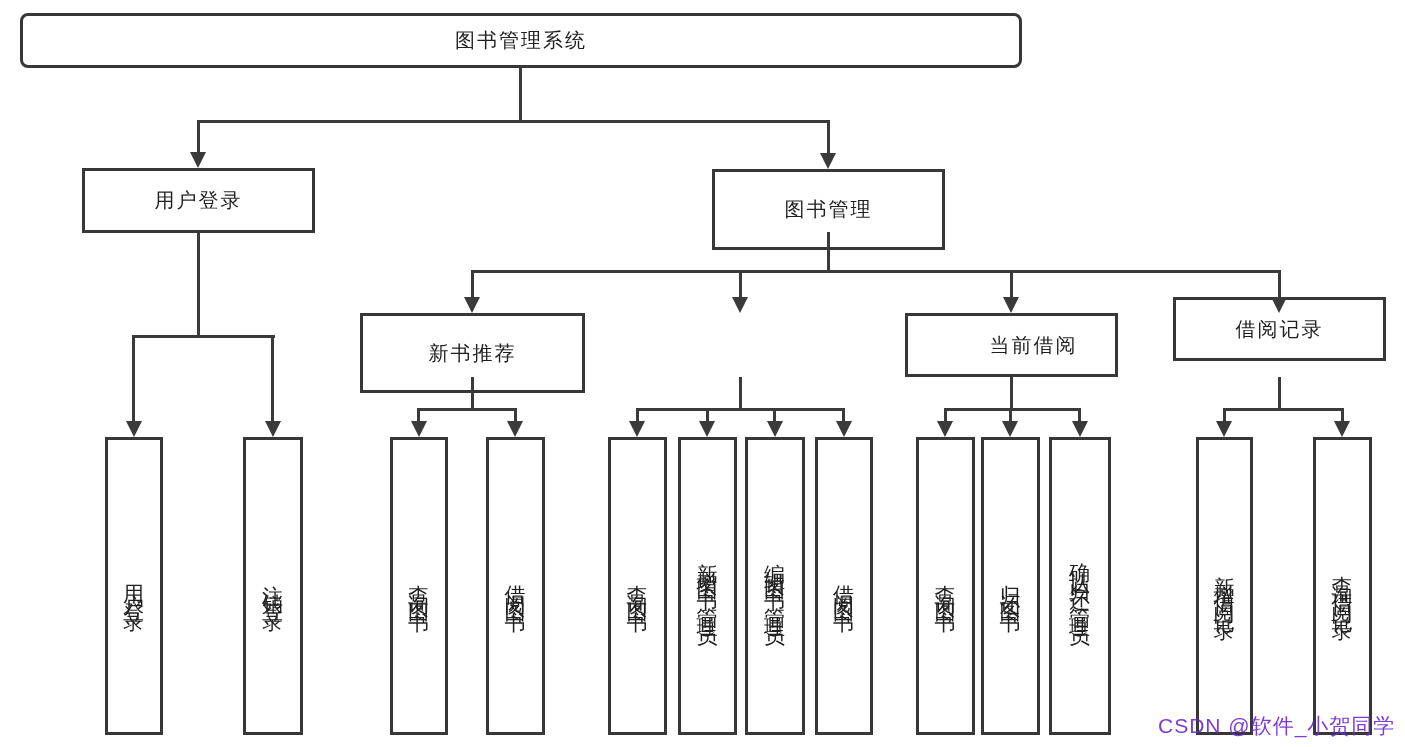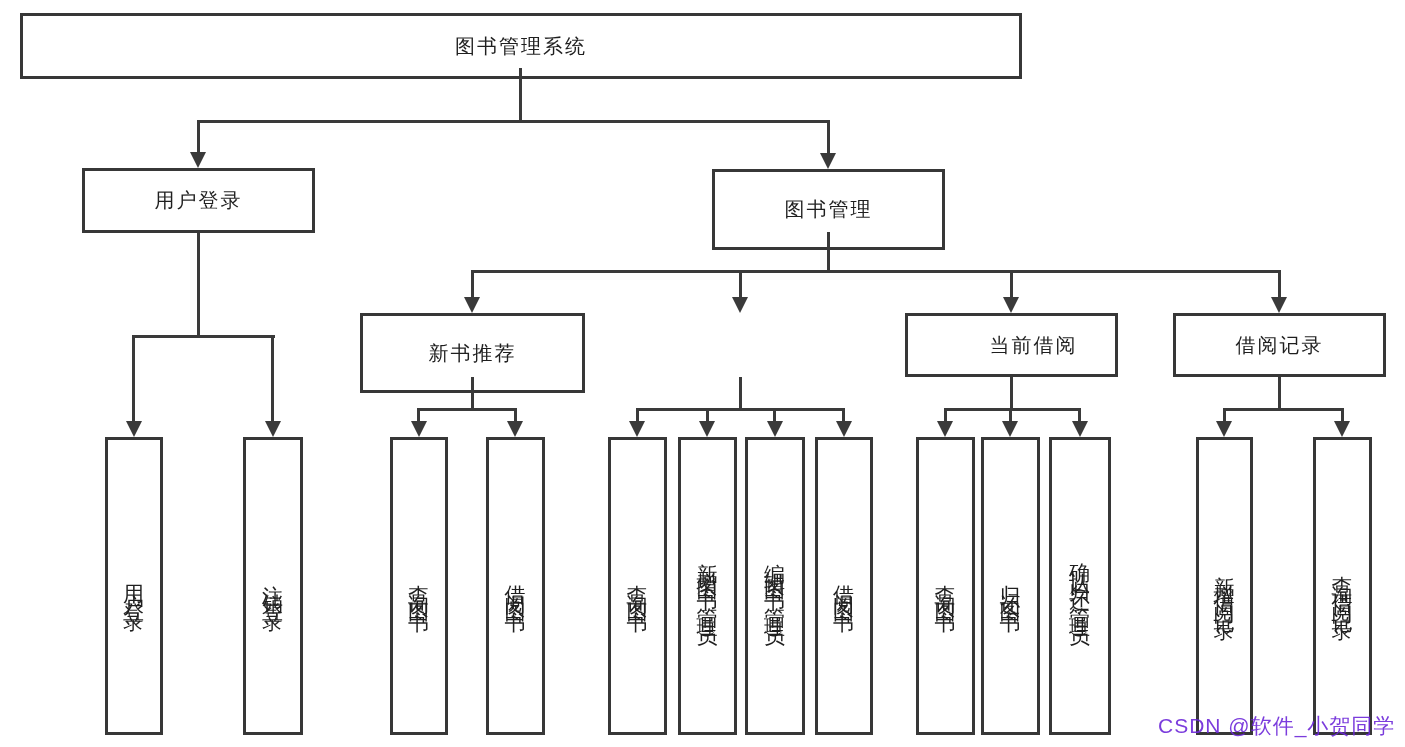--- a/index.html
+++ b/index.html
@@ -30,42 +30,42 @@
     position:absolute; left:1158px; top:712px; z-index:10;
     font-size:21px; color:#6d28d9; letter-spacing:1px; opacity:0.9;
     white-space:nowrap;
   }
 </style>
 </head>
 <body>
 
 <div class="canvas">
 
-  <div class="box hbox" style="left:20px;top:13px;width:1002px;height:66px;">
+  <div class="box hbox" style="left:20px;top:13px;width:1002px;height:55px;border-radius:8px;">
     <span>图书管理系统</span>
   </div>
 
   <div class="box hbox" style="left:82px;top:168px;width:233px;height:65px;">
     <span>用户登录</span>
   </div>
 
   <div class="box hbox" style="left:712px;top:169px;width:233px;height:81px;">
     <span>图书管理</span>
   </div>
 
   <div class="box hbox" style="left:360px;top:313px;width:225px;height:80px;">
     <span>新书推荐</span>
   </div>
 
 
   <div class="box hbox" style="left:905px;top:313px;width:213px;height:64px;padding-left:44px;">
     <span>当前借阅</span>
   </div>
 
-  <div class="box hbox" style="left:1173px;top:313px;width:213px;height:64px;">
+  <div class="box hbox" style="left:1173px;top:297px;width:213px;height:64px;">
     <span>借阅记录</span>
   </div>
 
   <div class="box vbox" style="left:105px;top:437px;width:58px;height:298px;">
     <span class="vtext">用户登录</span>
   </div>
 
   <div class="box vbox" style="left:243px;top:437px;width:60px;height:298px;">
     <span class="vtext">注销登录</span>
   </div>

